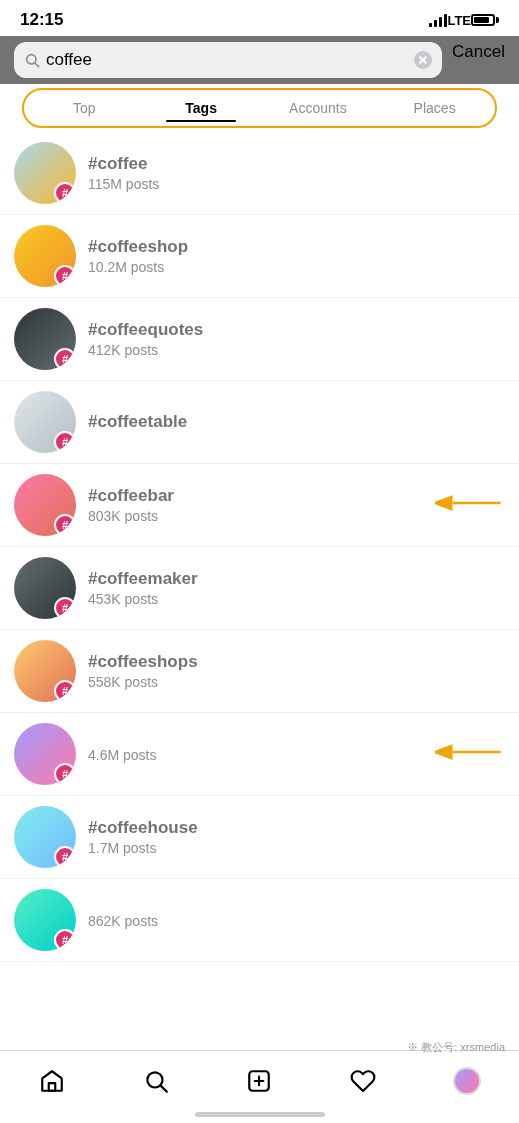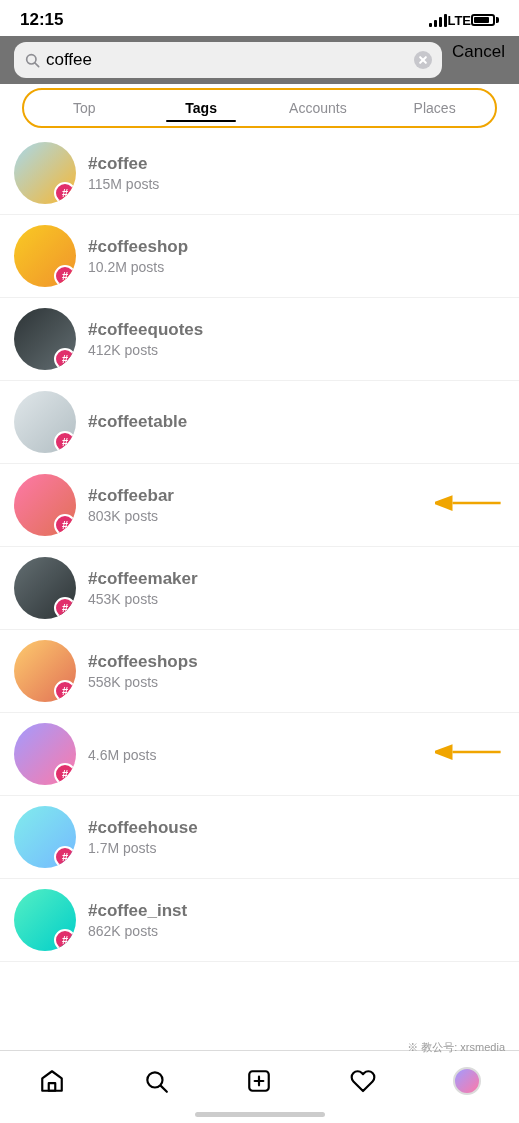--- a/index.html
+++ b/index.html
@@ -461,21 +461,20 @@
         <span class="tag-name">#coffeehouse</span>
         <span class="tag-posts">1.7M posts</span>
       </div>
     </div>
     <div class="tag-item">
       <div class="avatar-wrap av10">
         <div style="width: 100%; height: 100%;"></div>
         <div class="hash-badge">#</div>
       </div>
       <div class="tag-info">
-        <span class="tag-name">#coffee_inst</span>
         <span class="tag-posts">862K posts</span>
       </div>
     </div>
   </div>
 
 <div class="bottom-nav">
   <div class="nav-item">
     <svg viewBox="0 0 24 24" fill="none" stroke="#000" stroke-width="2" stroke-linecap="round" stroke-linejoin="round">
       <path d="M3 9.5L12 3l9 6.5V21H3V9.5z"></path>
       <rect x="9" y="14" width="6" height="7"></rect>

